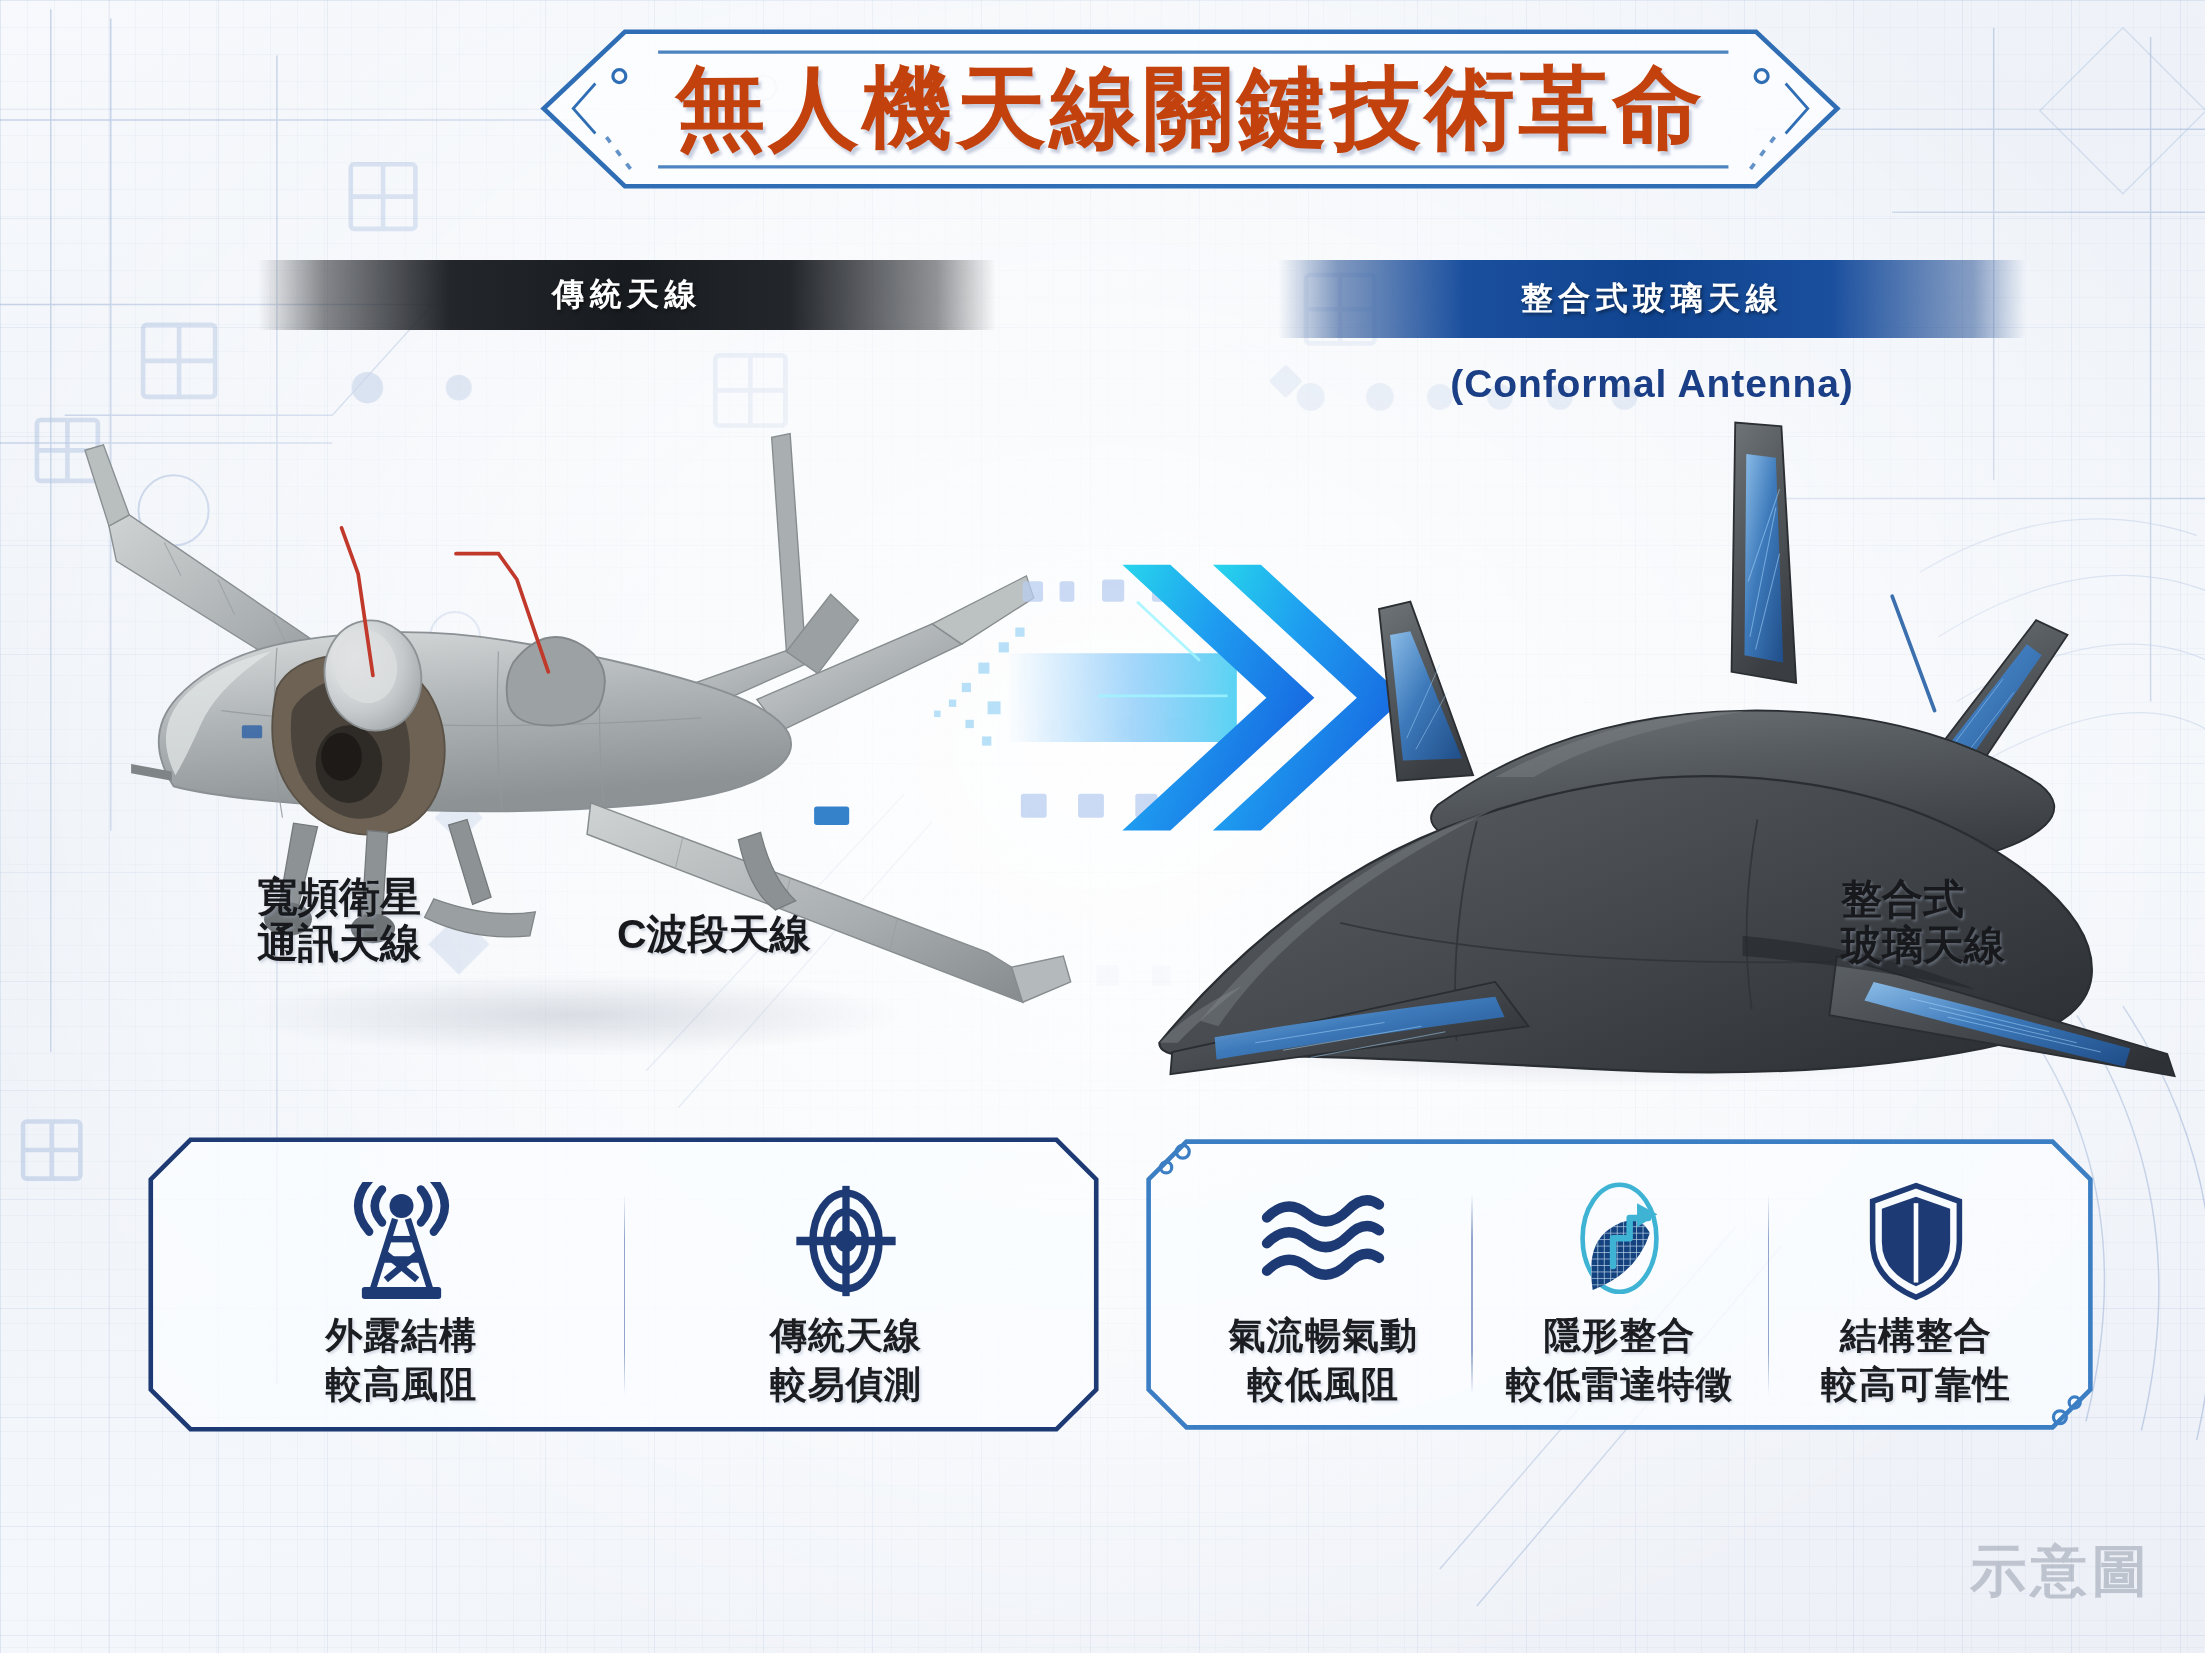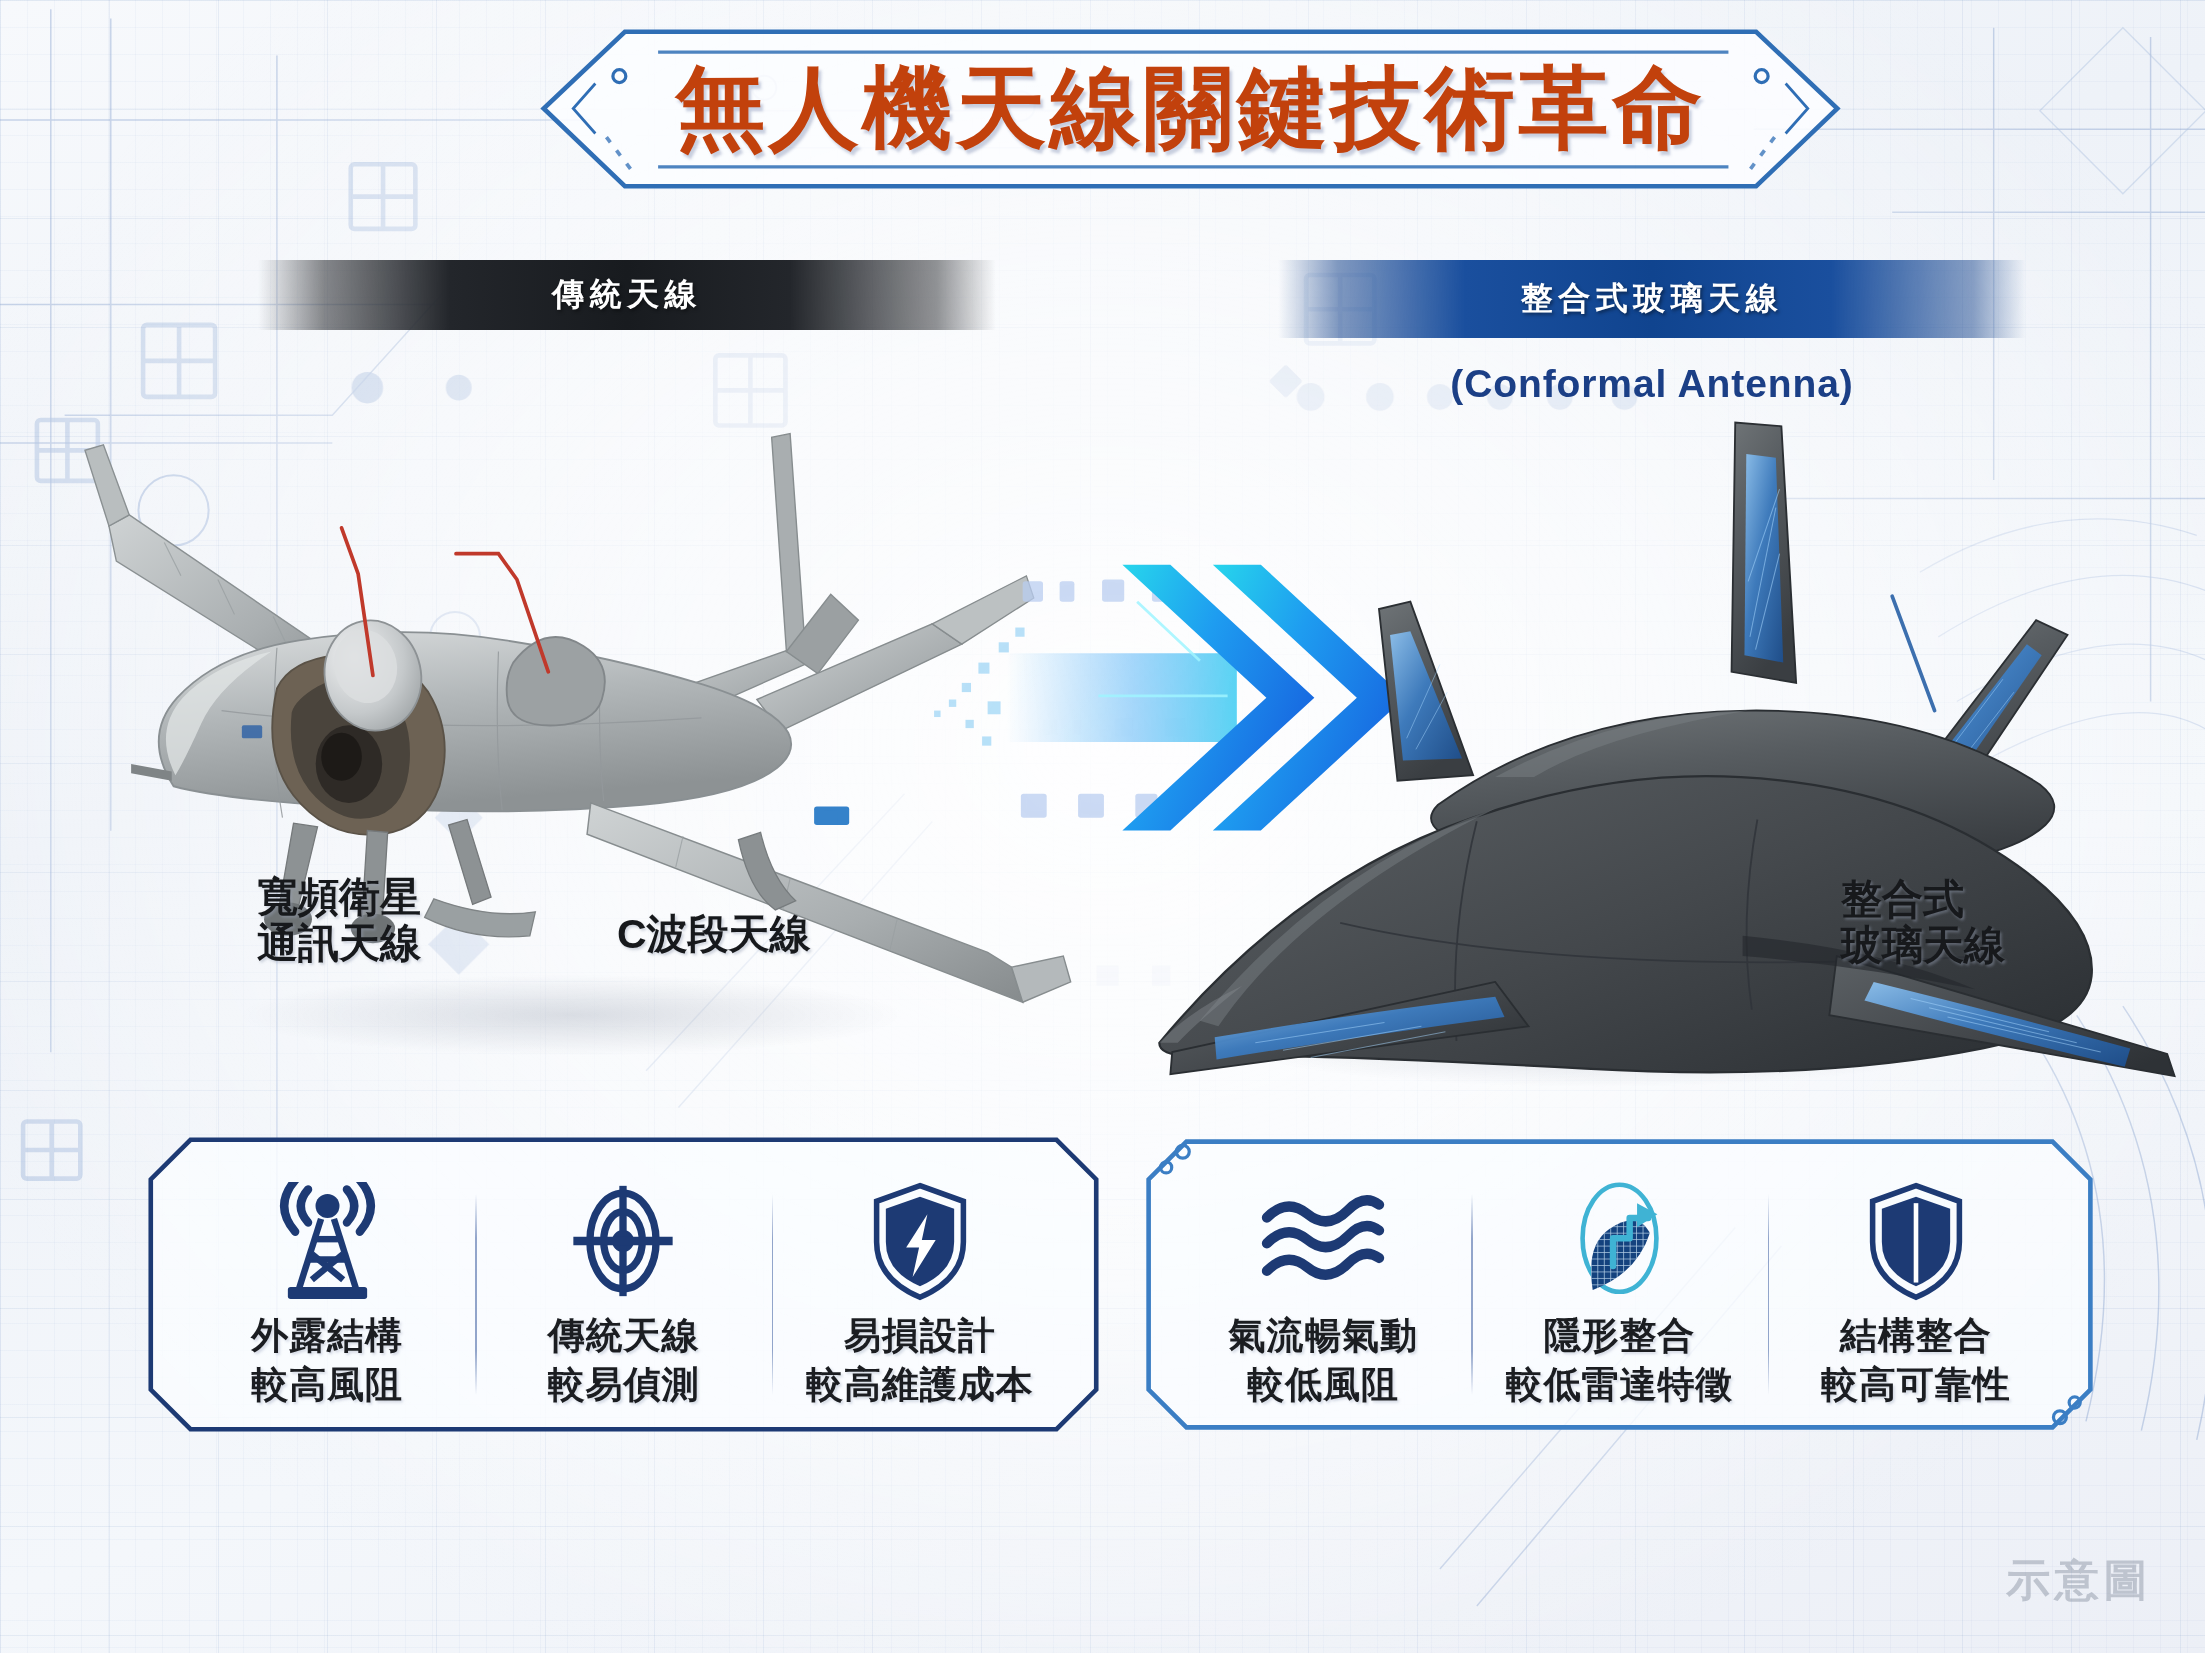--- a/index.html
+++ b/index.html
@@ -108,21 +108,21 @@
   .feat-label {
     text-align: center; font-size: 37px; font-weight: bold;
     color: #1b1d21; line-height: 1.32; letter-spacing: 0.9px;
     text-shadow: 1.8px 1.8px 2.8px rgba(160,170,190,.42);
   }
   .feat-label span { display: block; white-space: nowrap; }
 
   
   #watermark {
     position: absolute; right: 54px; bottom: 44px; z-index: 7;
-    font-size: 44px; font-weight: bold; color: rgba(120,130,148,.40);
+    font-size: 56px; font-weight: bold; color: rgba(120,130,148,.40);
     letter-spacing: 4.6px;
   }
 </style>
 </head>
 <body>
 
 <div id="bg-layer">
   <div class="bg-grid"></div>
   <div class="bg-grid-fine"></div>
 
@@ -502,33 +502,20 @@
             <path d="M8 64 H116" stroke-width="9"></path>
           </g>
         </svg>
       </div>
       <div class="feat-label">
         <span>傳統天線</span>
         <span>較易偵測</span>
       </div>
     </div>
 
-    <div class="feature">
-      <div class="feat-icon">
-        <svg width="102" height="120" viewBox="0 0 110 130">
-          <path d="M55 5 L102 22 V66 q0 40 -47 60 Q8 106 8 66 V22 Z" fill="none" stroke="#1d3a74" stroke-width="6"></path>
-          <path d="M55 17 L92 30 V66 q0 32 -37 48 Q18 98 18 66 V30 Z" fill="#1d3a74"></path>
-          <path d="M63 36 L40 72 H54 L47 104 L72 64 H57 Z" fill="#ffffff"></path>
-        </svg>
-      </div>
-      <div class="feat-label">
-        <span>易損設計</span>
-        <span>較高維護成本</span>
-      </div>
-    </div>
 
   </div>
 </div>
 
 <div class="panel" id="panel-right">
   <svg class="frame" viewBox="0 0 1030 320" preserveAspectRatio="none">
     <path d="M46 5 H984 L1025 46 V274 L984 315 H46 L5 274 V46 Z" fill="rgba(250,252,255,.80)" stroke="#3b7ec4" stroke-width="5"></path>
     <g stroke="#3b7ec4" stroke-width="3.5" fill="none">
       <circle cx="42" cy="16" r="7"></circle>
         <circle cx="24" cy="33" r="6"></circle>

